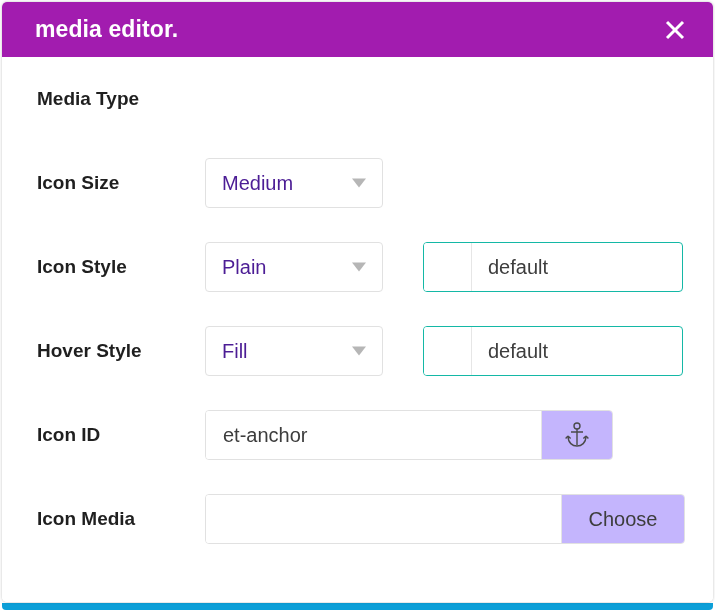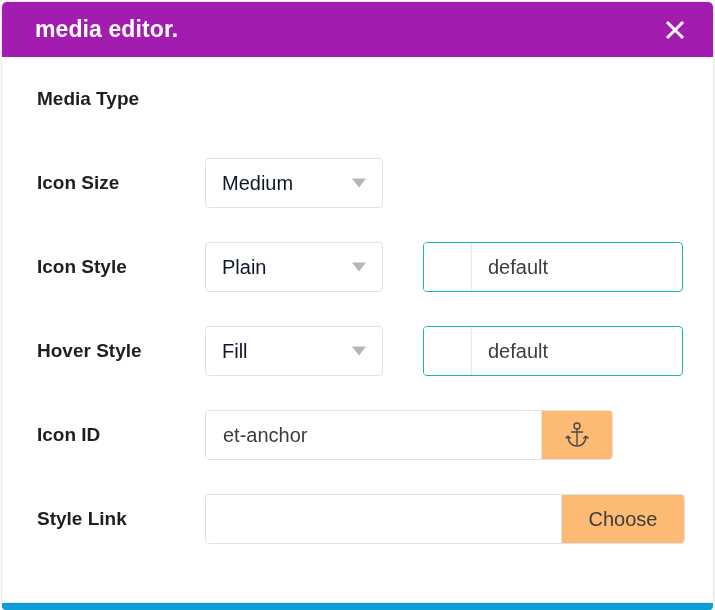--- a/index.html
+++ b/index.html
@@ -125,21 +125,21 @@
     border-radius: 4px;
     background: #ffffff;
     display: flex;
     align-items: center;
     box-sizing: border-box;
     cursor: pointer;
   }
   .select-value {
     padding-left: 16px;
     font-size: 20px;
-    color: #0f172a;
+    color: #4c1d95;
   }
   .caret {
     position: absolute;
     right: 16px;
     top: 50%;
     transform: translateY(-50%);
     width: 0; height: 0;
     border-left: 7px solid transparent;
     border-right: 7px solid transparent;
     border-top: 9px solid #b6b6b6;
@@ -197,21 +197,21 @@
     color: #3d3d3d;
     background: #ffffff;
     cursor: text;
   }
   .group-btn {
     width: 70px;
     flex: none;
     display: flex;
     align-items: center;
     justify-content: center;
-    background: #fdba74;
+    background: #c4b5fd;
     border-left: 1px solid #e4e4e4;
     cursor: pointer;
   }
   .group-btn.choose {
     width: 122px;
     font-size: 20px;
     color: #3d3d3d;
   }
   .anchor-icon svg { display: block; }
 </style>
@@ -281,21 +281,21 @@
             <line x1="7" y1="11" x2="19" y2="11" stroke="#4a4a4a" stroke-width="1.4"></line>
             <path d="M4 15 C4 22, 8.5 25, 13 25 C17.5 25, 22 22, 22 15" fill="none" stroke="#4a4a4a" stroke-width="1.4"></path>
             <path d="M4 15 L1.6 17.4 M4 15 L6.6 17.4" fill="none" stroke="#4a4a4a" stroke-width="1.4"></path>
             <path d="M22 15 L19.4 17.4 M22 15 L24.4 17.4" fill="none" stroke="#4a4a4a" stroke-width="1.4"></path>
           </svg>
         </div>
       </div>
     </div>
 
     <div class="row">
-      <div class="row-label">Style Link</div>
+      <div class="row-label">Icon Media</div>
       <div class="input-group link">
         <div class="text-input" placeholder=""></div>
         <div class="group-btn choose">Choose</div>
       </div>
     </div>
 
   </div>
 </div>
 
 </body></html>

